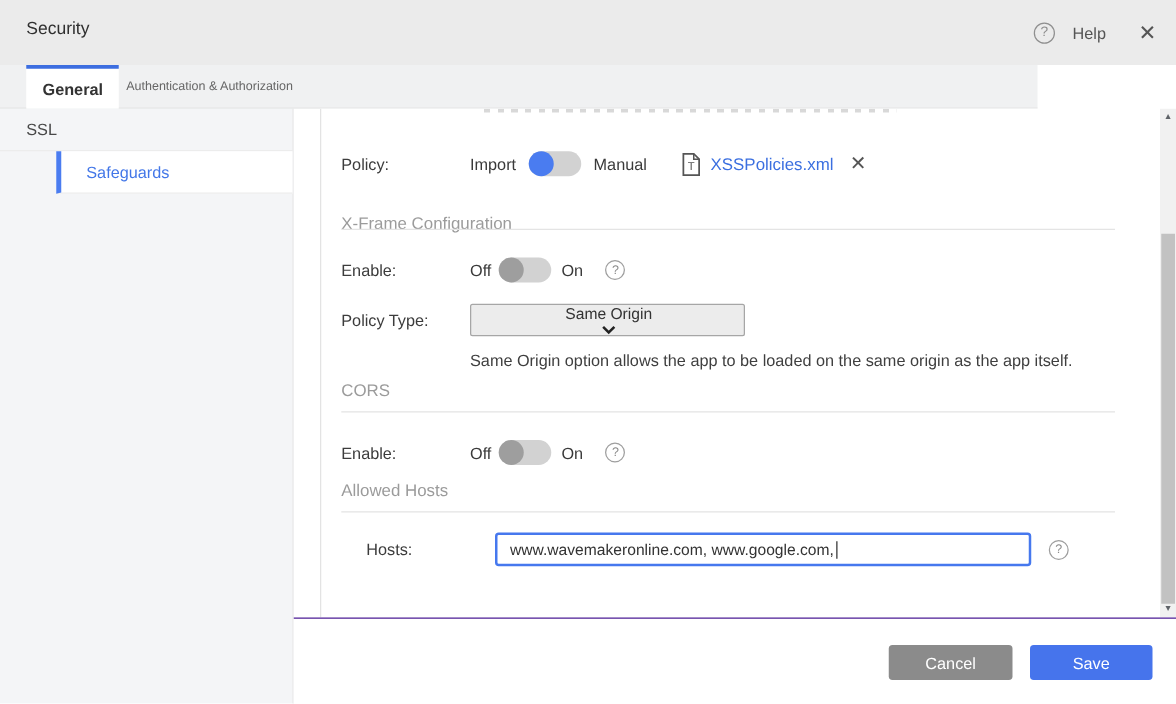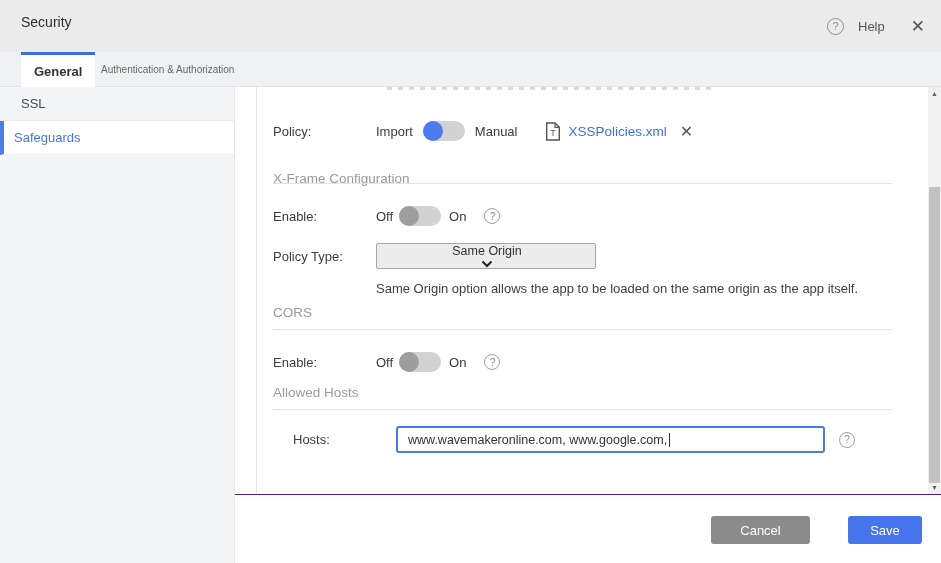--- a/index.html
+++ b/index.html
@@ -9,31 +9,31 @@
   
   .header { position:absolute; top:0; left:0; width:941px; height:52px; background:#ebebeb; }
   .header-title { position:absolute; left:21px; top:14px; font-size:14px; color:#2f2f2f; font-weight:500; }
   .header-right { position:absolute; right:16px; top:0; height:52px; display:flex; align-items:center; gap:14px; }
   .help-circle { display:inline-flex; width:17px; height:17px; border:1px solid #8f8f8f; border-radius:50%;
                  align-items:center; justify-content:center; font-size:11px; color:#8f8f8f; }
   .help-label { font-size:13px; color:#555; }
   .close-x { font-size:17px; color:#555; margin-left:12px; cursor:default; }
 
   
-  .tabbar { position:absolute; top:52px; left:0; width:941px; height:35px; background:#f0f1f2; border-bottom:1px solid #e3e3e3; }
+  .tabbar { position:absolute; top:52px; left:0; width:830px; height:35px; background:#f0f1f2; border-bottom:1px solid #e3e3e3; }
   .tab-active { position:absolute; left:21px; top:0; height:35px; padding:0 13px; background:#ffffff;
                 border-top:3px solid #3d6ee0; display:flex; align-items:center; font-size:13px; font-weight:bold; color:#333; }
   .tab-inactive { position:absolute; left:97px; top:0; height:35px; display:flex; align-items:center;
                   font-size:10px; color:#666; padding:0 4px; }
 
   
   .sidebar { position:absolute; left:0; top:87px; width:235px; height:476px; background:#f4f5f7; border-right:1px solid #e6e6e6;text-align:center; }
   .side-item { height:34px; display:flex; align-items:center; padding-left:21px; font-size:13px; color:#484848;
                border-bottom:1px solid #ececec; cursor:default; }
-  .side-item.active { background:#ffffff; border-left:4px solid #4a7cf0; padding-left:10px; color:#4377e8; }
+  .side-item.active { background:#ffffff; border-left:4px solid #4a7cf0; padding-left:20px; color:#4377e8;margin-left:45px; }
 
   
   .main { position:absolute; left:235px; top:87px; width:706px; height:476px; background:#ffffff; }
   .panel { position:absolute; left:21px; top:0; right:13px; bottom:69px; background:#ffffff;
            border-left:1px solid #e3e3e3; overflow:hidden; }
   .clip-strip { position:absolute; left:130px; top:0; width:330px; height:3px;
                 background:repeating-linear-gradient(90deg,#cfcfcf 0 5px,transparent 5px 11px); opacity:.8; }
 
   .row { position:absolute; left:16px; right:30px; display:flex; align-items:center; }
   .flabel { width:103px; flex:0 0 103px; font-size:13px; color:#3c3c3c; }
@@ -68,21 +68,21 @@
               font-size:7px; color:#5f6368; }
   .sb-up { top:0; }
   .sb-down { bottom:0; }
   .sb-thumb { position:absolute; left:1px; width:11px; top:100px; height:296px; background:#c2c2c2; }
 
   
   .footer { position:absolute; left:235px; bottom:0; width:706px; height:69px; background:#ffffff; border-top:1px solid #4c1d95; }
   .btn { position:absolute; top:21px; height:28px; border:none; border-radius:3px; font-size:13px; color:#ffffff;
          font-family:"Liberation Sans", sans-serif; cursor:pointer; }
   .btn-cancel { right:131px; width:99px; background:#8b8b8b; }
-  .btn-save { right:19px; width:74px; background:#4674ec; }
+  .btn-save { right:19px; width:98px; background:#4674ec; }
 </style>
 </head>
 <body>
 
 <div class="window">
 
   <div class="header">
     <div class="header-title">Security</div>
     <div class="header-right">
       <span class="help-circle">?</span>

